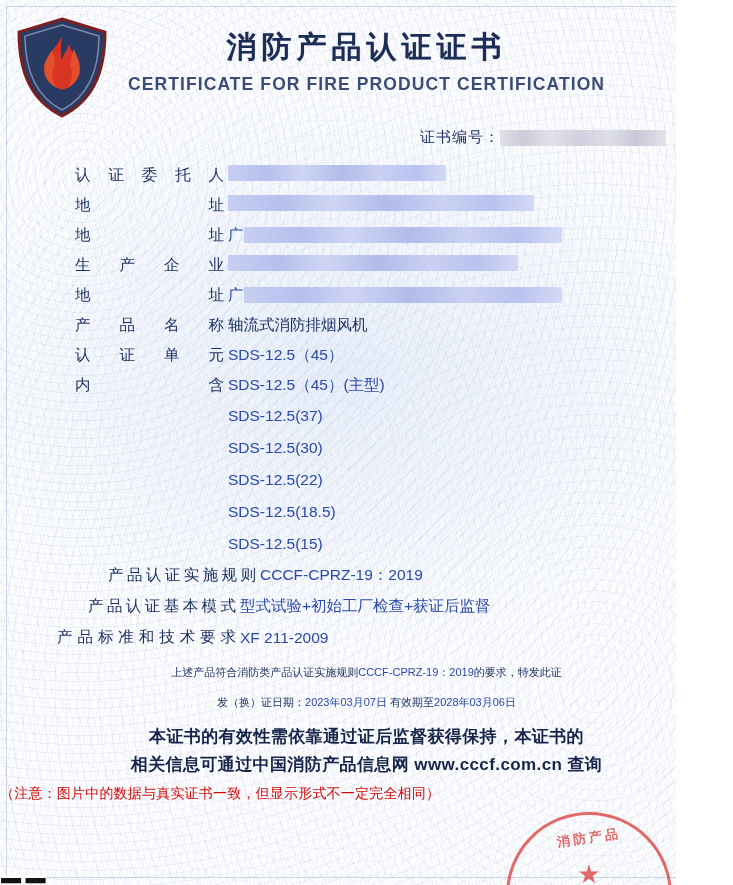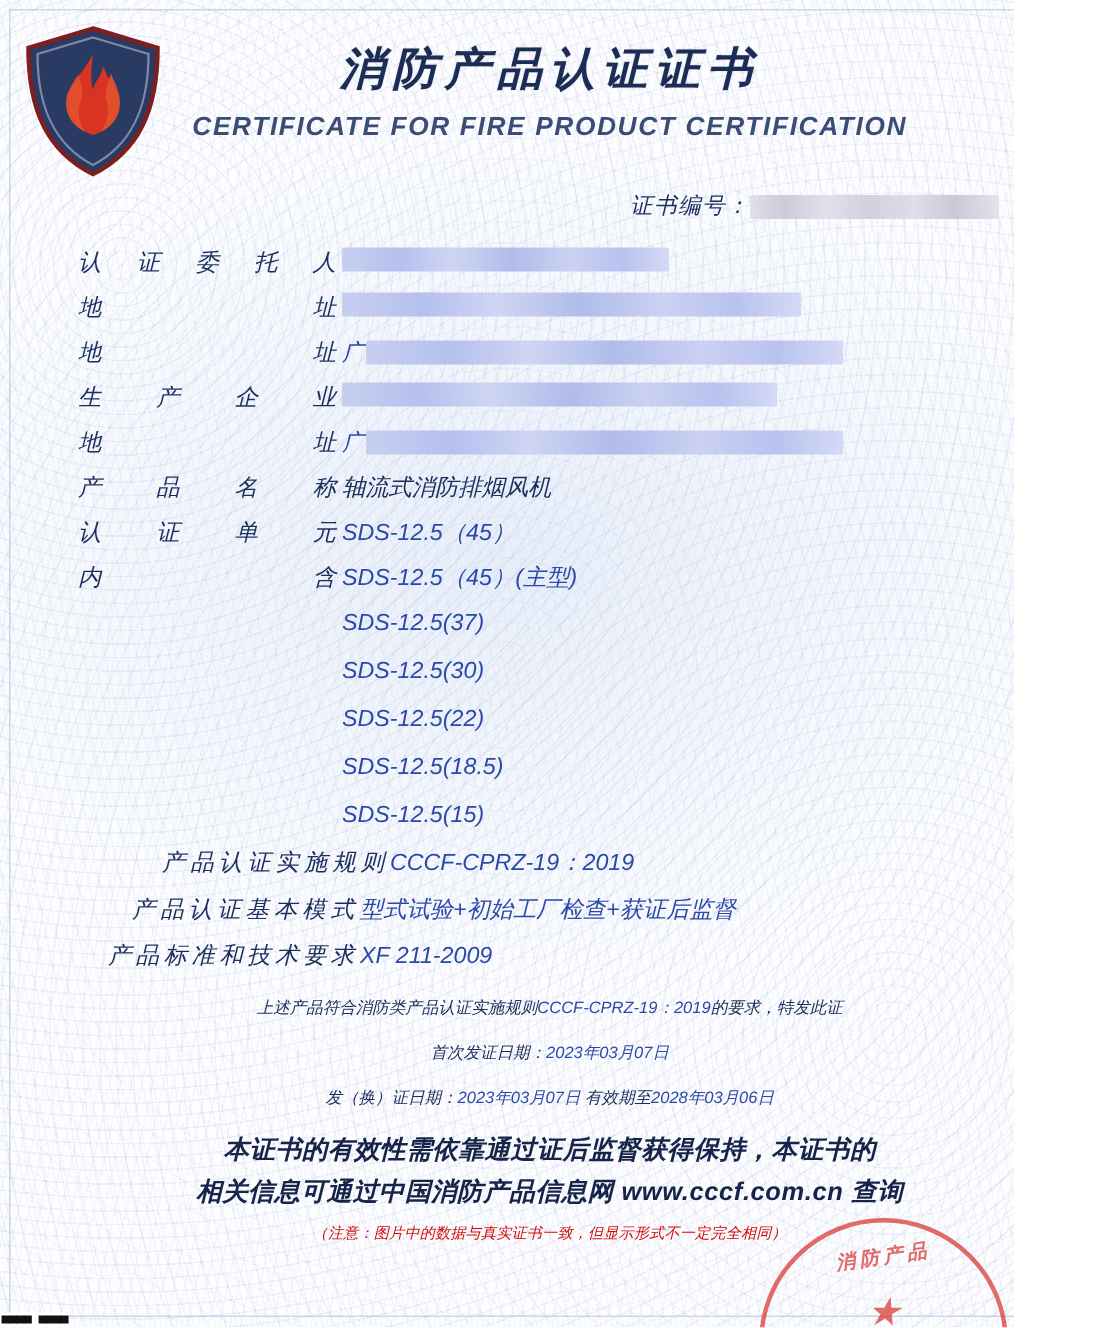--- a/index.html
+++ b/index.html
@@ -16,21 +16,20 @@
   .certificate {
     position: relative;
     width: 676px;
     height: 885px;
     background:
       radial-gradient(ellipse 520px 360px at 50% 42%, rgba(214,226,244,0.55) 0%, rgba(214,226,244,0.12) 62%, rgba(255,255,255,0) 78%),
       repeating-linear-gradient(78deg, rgba(150,175,210,0.10) 0px, rgba(150,175,210,0.10) 1px, rgba(255,255,255,0) 1px, rgba(255,255,255,0) 7px),
       repeating-linear-gradient(-78deg, rgba(150,175,210,0.09) 0px, rgba(150,175,210,0.09) 1px, rgba(255,255,255,0) 1px, rgba(255,255,255,0) 7px),
       #fdfdff;
     overflow: hidden;
-    font-style: italic;
   }
   .guilloche {
     position: absolute;
     left: 0; top: 0; right: 0; bottom: 0;
     background:
       repeating-radial-gradient(circle at 12% 20%, rgba(140,165,205,0.13) 0px, rgba(140,165,205,0.13) 1px, rgba(255,255,255,0) 1px, rgba(255,255,255,0) 9px),
       repeating-radial-gradient(circle at 88% 78%, rgba(140,165,205,0.11) 0px, rgba(140,165,205,0.11) 1px, rgba(255,255,255,0) 1px, rgba(255,255,255,0) 11px),
       repeating-radial-gradient(circle at 50% 50%, rgba(150,175,212,0.08) 0px, rgba(150,175,212,0.08) 1px, rgba(255,255,255,0) 1px, rgba(255,255,255,0) 14px);
     pointer-events: none;
   }
@@ -112,21 +111,21 @@
     height: 30px;
     font-size: 15.5px;
     color: #1a2d5e;
   }
   .row .label {
     width: 228px;
     padding-right: 4px;
     text-align: justify;
     text-align-last: justify;
     box-sizing: border-box;
-    padding-left: 52px;
+    padding-left: 75px;
     white-space: nowrap;
     letter-spacing: 0px;
   }
   .row .value {
     flex: 1;
     color: #2b49a8;
     white-space: nowrap;
   }
   .row .value.plain { color: #1a2d5e; }
 
@@ -152,22 +151,22 @@
   .statement {
     text-align: center;
     font-size: 17px;
     font-weight: 700;
     color: #16244a;
     line-height: 28px;
     letter-spacing: 0.4px;
   }
   .statement .lnk { font-weight: 700; }
   .note {
-    text-align: center;
-    font-size: 10px;
+    text-align: left;
+    font-size: 14px;
     color: #d40a0a;
     margin-top: 6px;
     letter-spacing: 0.2px;
   }
 
   
   .seal {
     position: absolute;
     left: 506px;
     top: 812px;
@@ -315,31 +314,28 @@
       <div class="label" style="padding-left:88px;width:240px;margin-left:20px;"><span>产品认证实施规则</span></div>
       <div class="value">CCCF-CPRZ-19：2019</div>
     </div>
 
     <div class="row" style="height:31px;">
       <div class="label" style="padding-left:88px;width:240px;"><span>产品认证基本模式</span></div>
       <div class="value">型式试验+初始工厂检查+获证后监督</div>
     </div>
 
     <div class="row" style="height:31px;">
-      <div class="label" style="padding-left:72px;width:240px;"><span>产品标准和技术要求</span></div>
+      <div class="label" style="padding-left:57px;width:240px;"><span>产品标准和技术要求</span></div>
       <div class="value">XF 211-2009</div>
     </div>
 
     <div class="center-line" style="margin-top:4px;">
       <span>上述产品符合消防类产品认证实施规则</span><span class="hl">CCCF-CPRZ-19：2019</span><span>的要求，特发此证</span>
     </div>
 
-    <div class="center-line">
-      <span>首次发证日期：</span><span class="hl">2023年03月07日</span>
-    </div>
 
     <div class="center-line">
       <span>发（换）证日期：</span><span class="hl">2023年03月07日</span>
       <span>有效期至</span><span class="hl">2028年03月06日</span>
     </div>
 
     <div class="statement" style="margin-top:6px;">
       <div>本证书的有效性需依靠通过证后监督获得保持，本证书的</div>
       <div>
         <span>相关信息可通过中国消防产品信息网</span>

